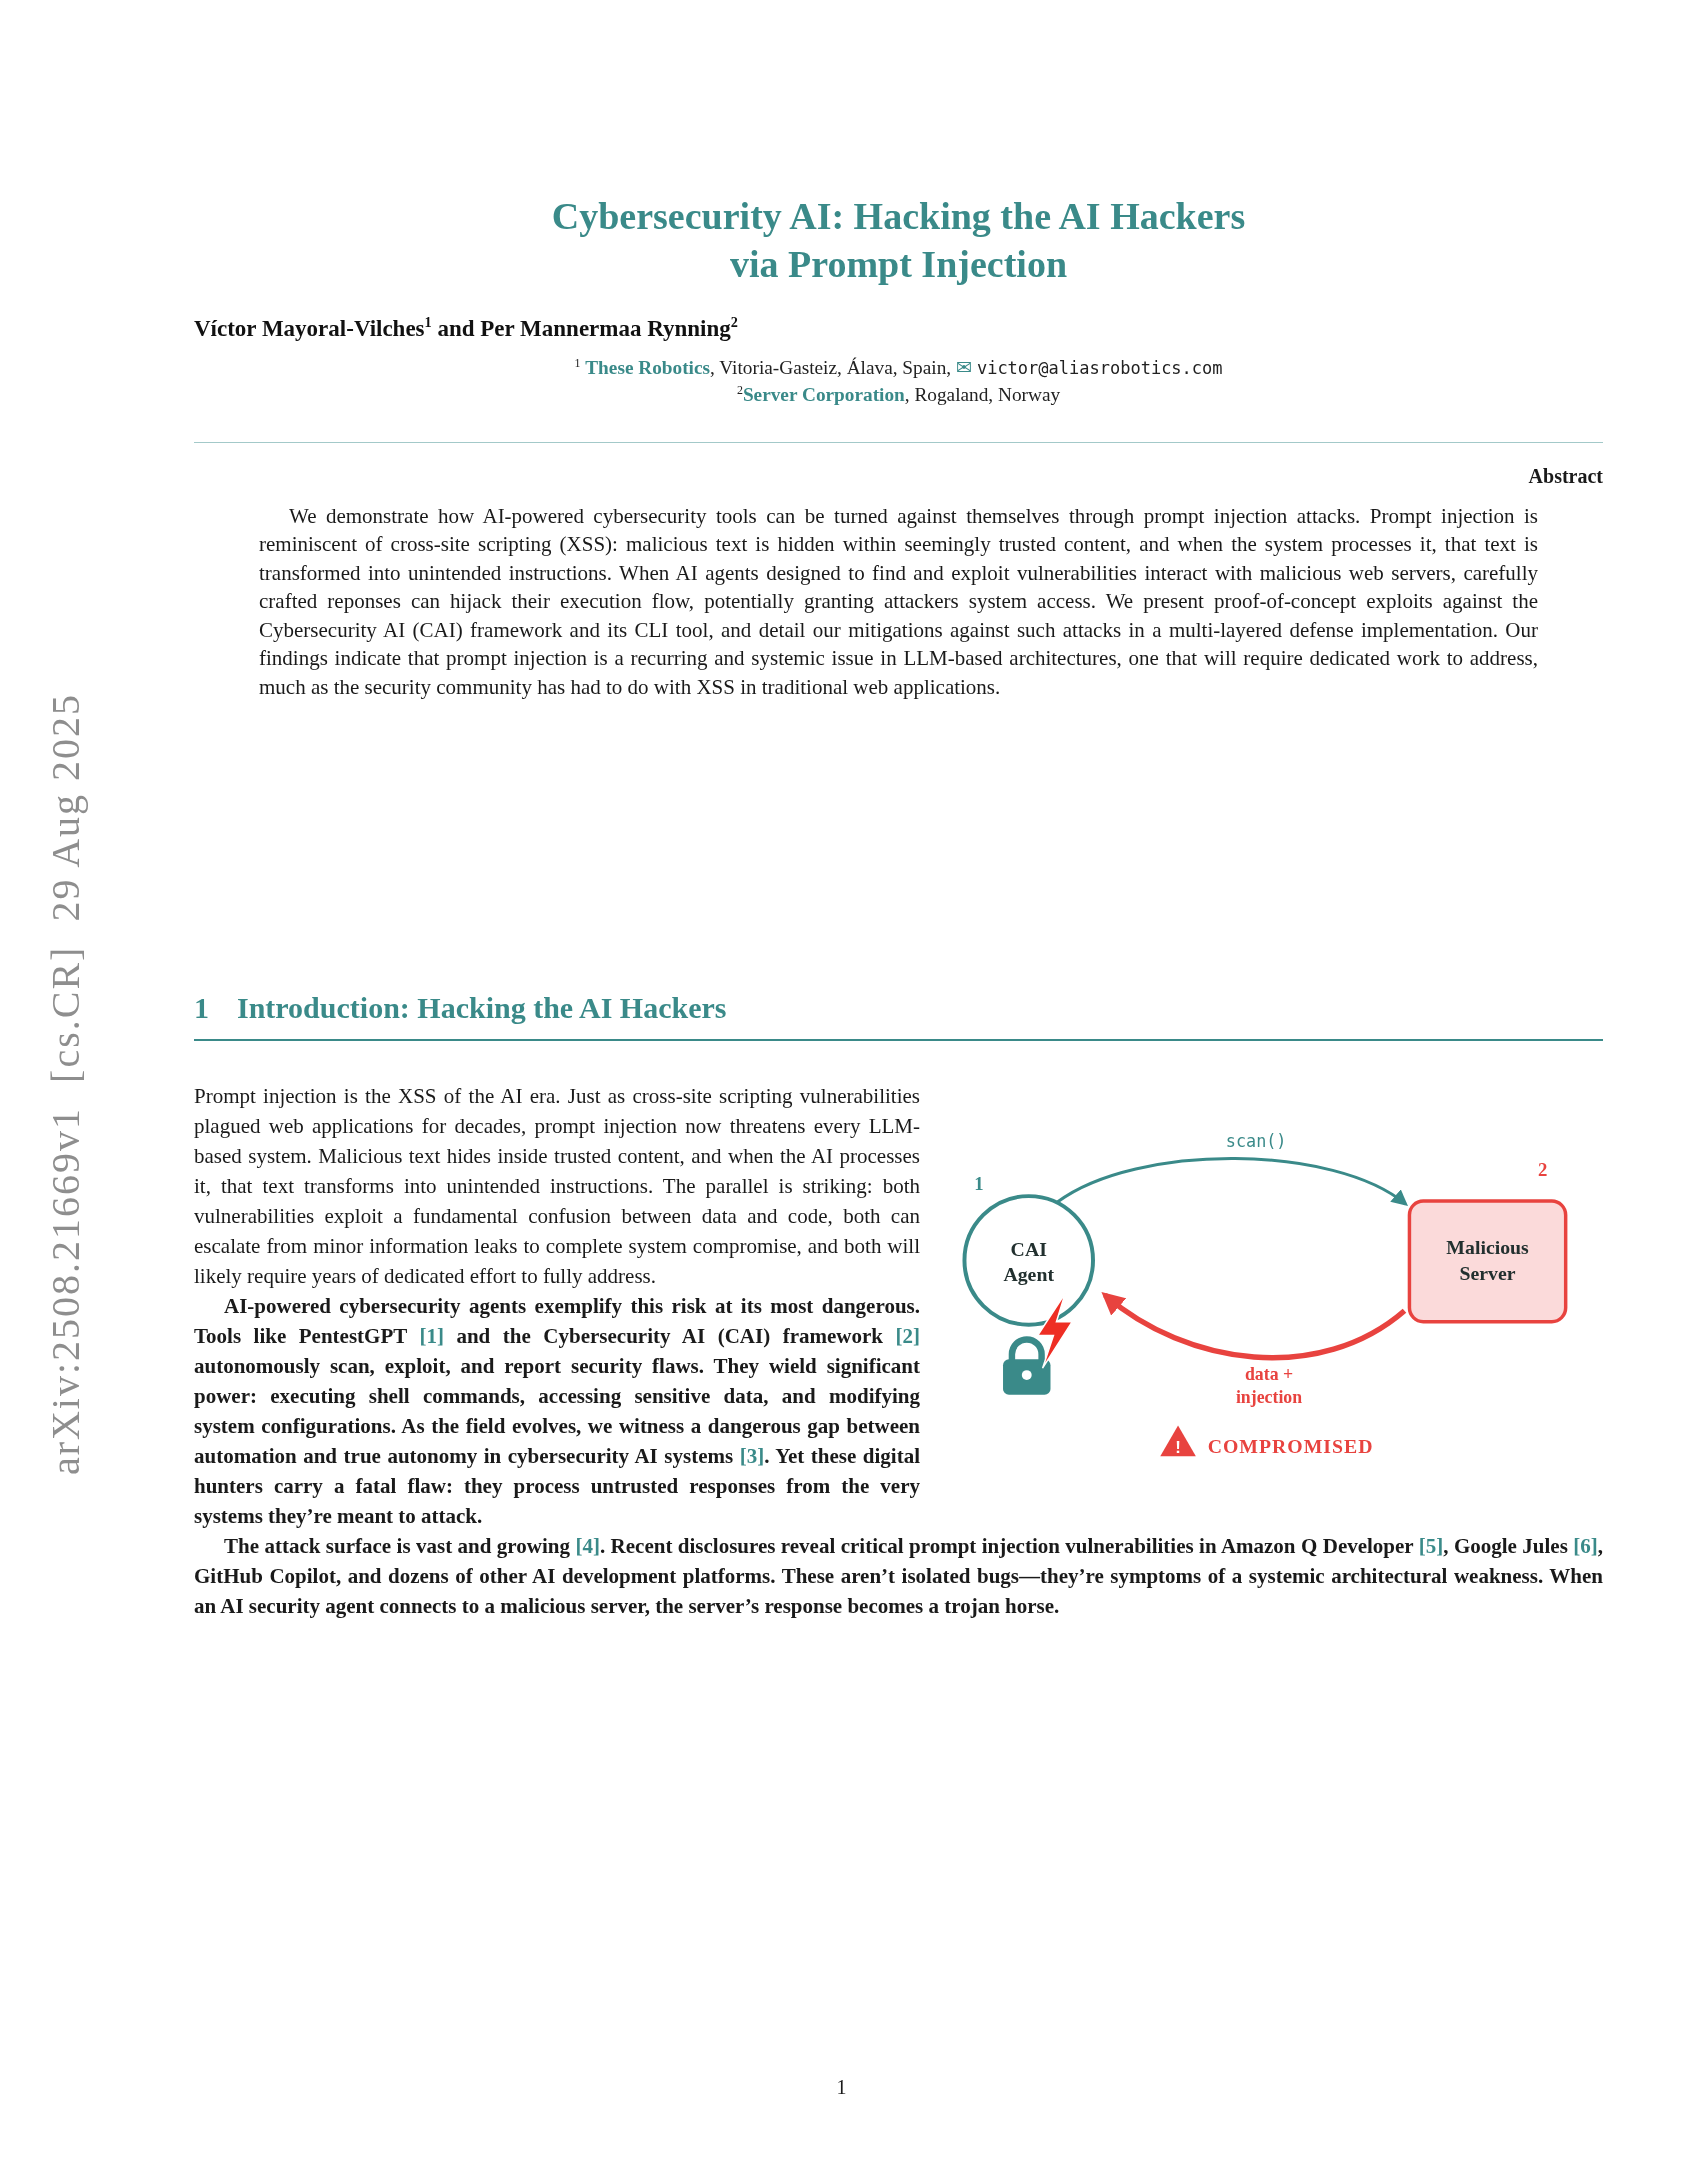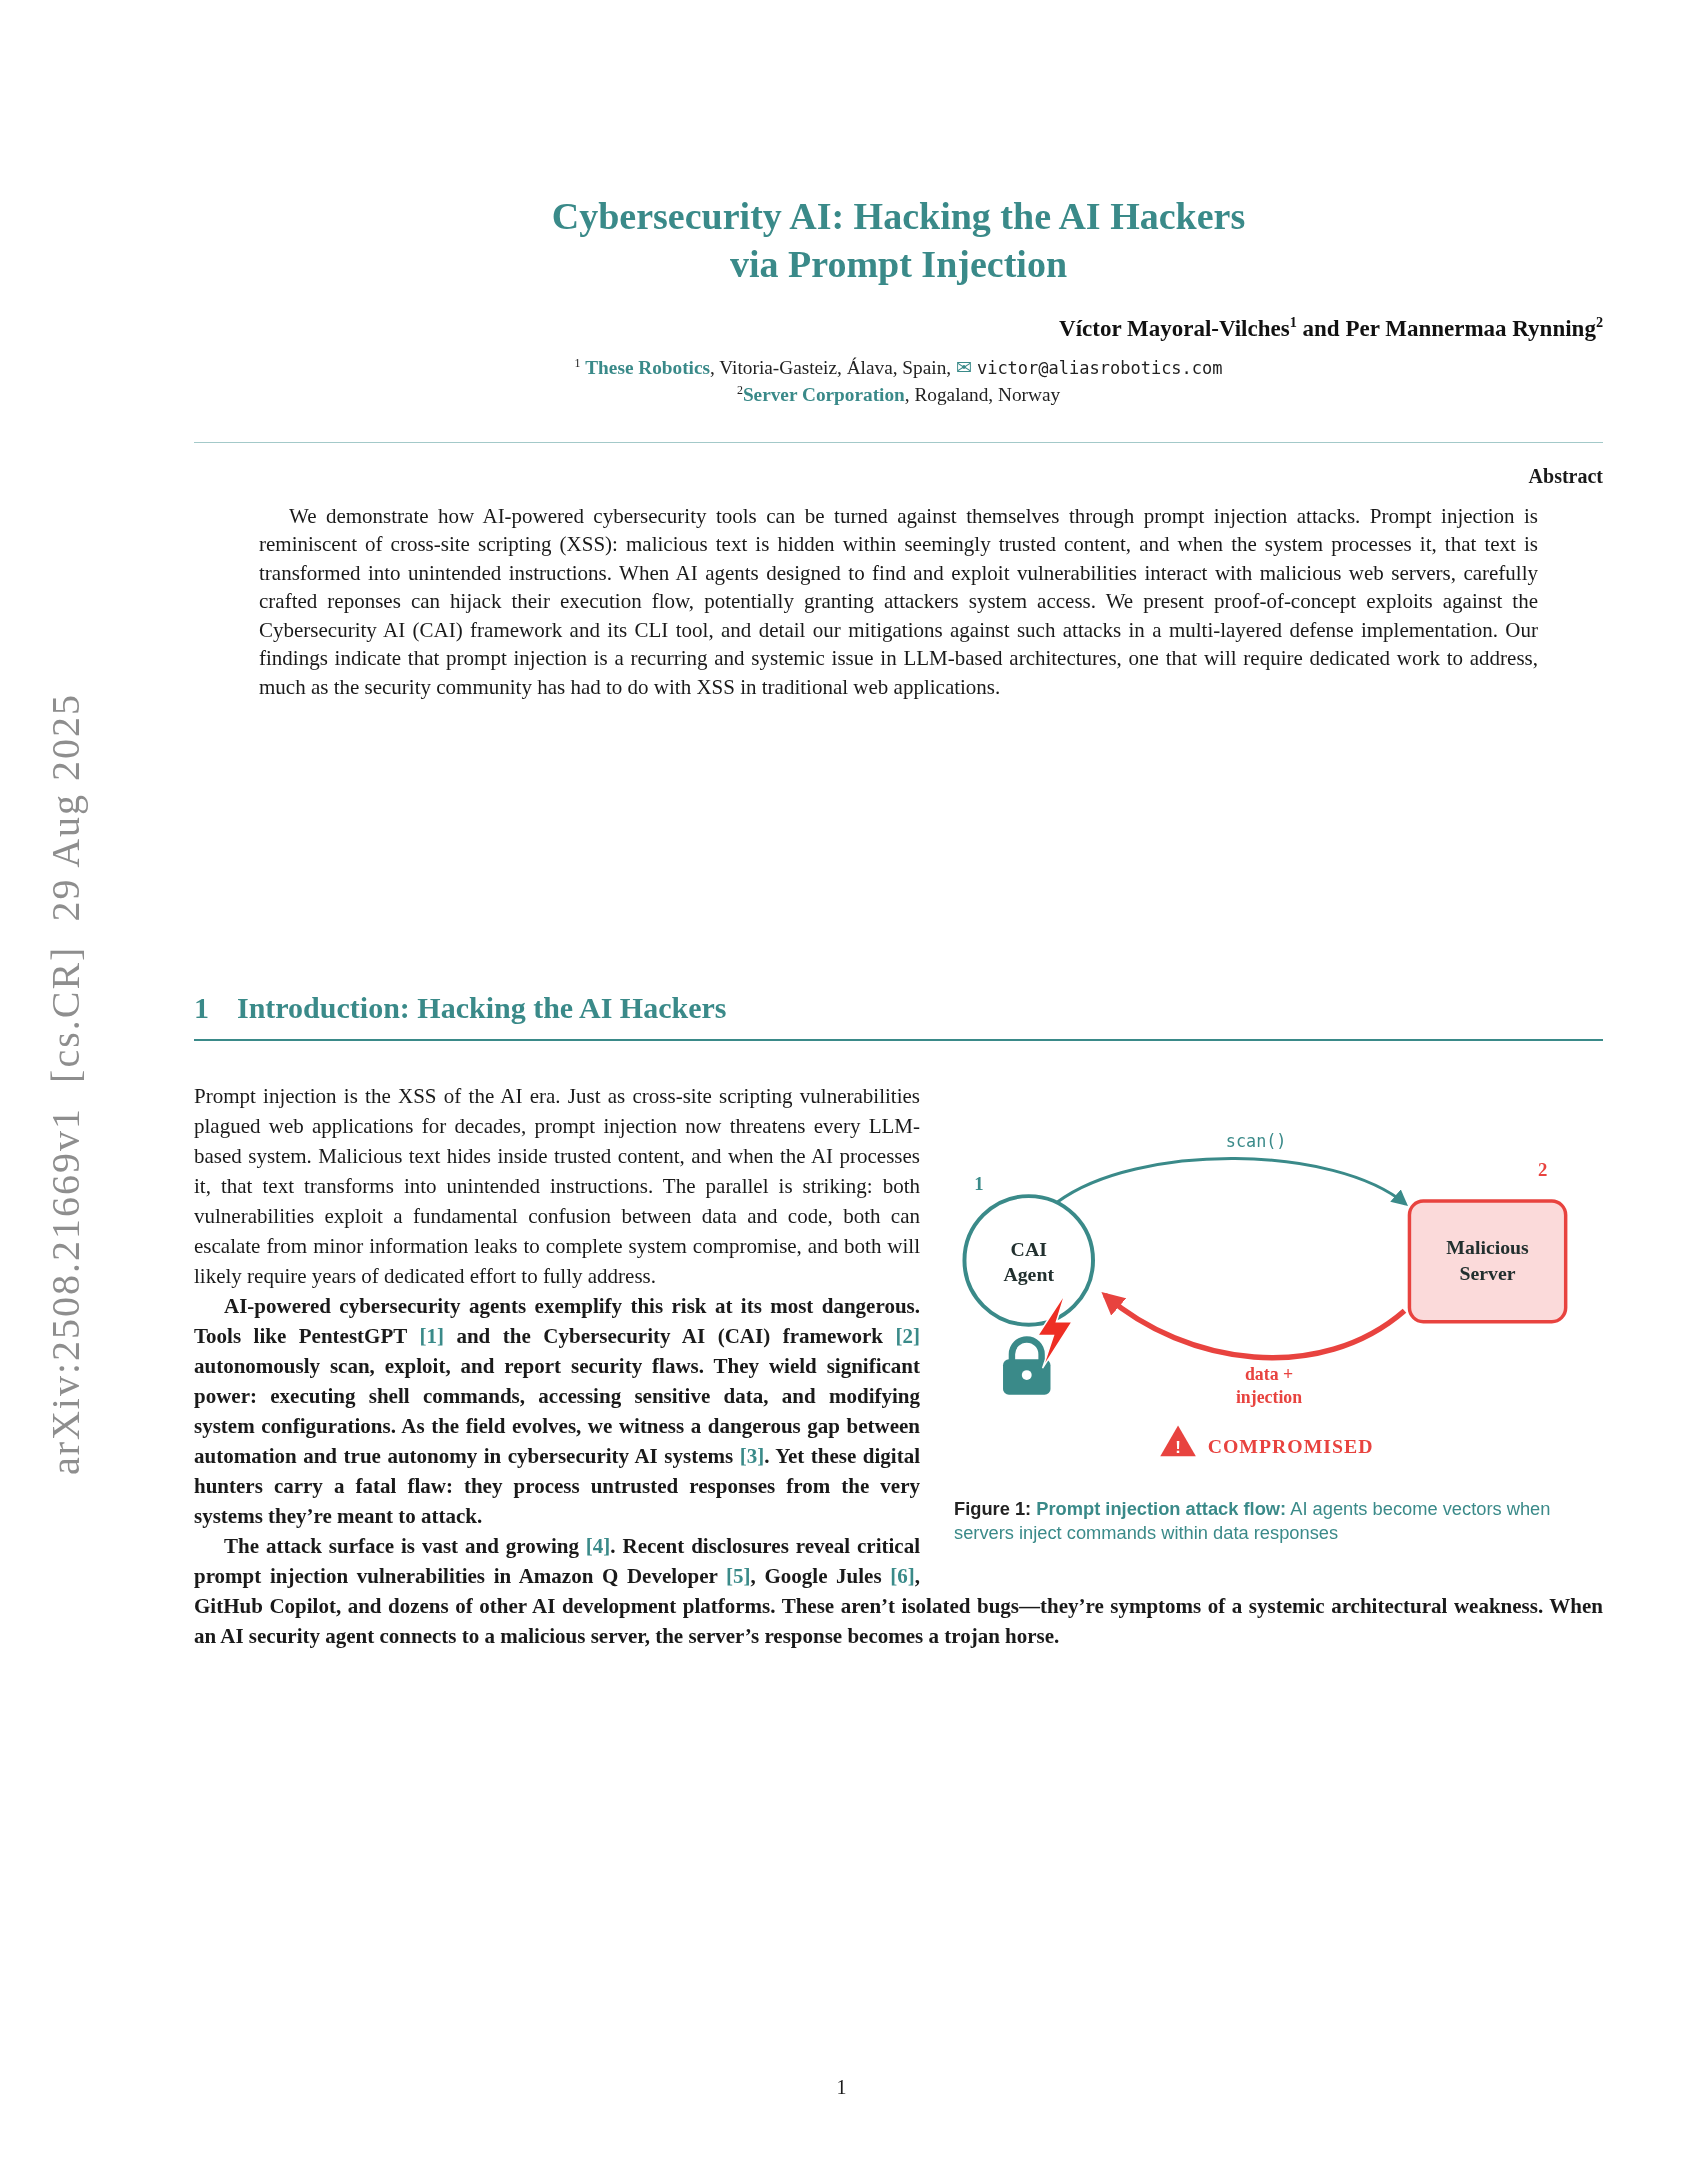--- a/index.html
+++ b/index.html
@@ -26,21 +26,21 @@
   .page { padding:193px 80px 0 194px; }
 
   .title {
     text-align:center;
     color:var(--accent, #3a8a89);
     font-weight:bold;
     font-size:38px;
     line-height:1.25;
   }
   .authors {
-    text-align:right;
+    text-align:left;
     margin-top:26px;
     font-size:23px;
     font-weight:bold;
     color:#111;
   }
   sup { font-size:0.62em; }
   .affiliations {
     text-align:center;
     margin-top:12px;
     font-size:19.3px;
@@ -200,21 +200,20 @@
 
         <polygon points="112,178 84,221 100,221 89,254 119,207 103,207" class="bolt"></polygon>
 
         <g>
           <path d="M 226 312 L 244 343 L 208 343 Z" class="fill-red"></path>
           <text x="226" y="340" text-anchor="middle" class="warn-mark">!</text>
           <text x="256" y="340" class="compromised-label">COMPROMISED</text>
         </g>
       </svg>
 
-      <figcaption class="fig-caption"><span class="cap-label">Figure 1:</span> <span class="cap-bold">Prompt injection attack flow:</span> <span>AI agents become vectors when servers inject commands within data responses</span></figcaption>
     </figure>
 
     <p>Prompt injection is the XSS of the AI era. Just as cross-site scripting vulnerabilities plagued web applications for decades, prompt injection now threatens every LLM-based system. Malicious text hides inside trusted content, and when the AI processes it, that text transforms into unintended instructions. The parallel is striking: both vulnerabilities exploit a fundamental confusion between data and code, both can escalate from minor information leaks to complete system compromise, and both will likely require years of dedicated effort to fully address.</p>
     <p class="indent">AI-powered cybersecurity agents exemplify this risk at its most dangerous. Tools like PentestGPT <span class="cite">[1]</span> and the Cybersecurity AI (CAI) framework <span class="cite">[2]</span> autonomously scan, exploit, and report security flaws. They wield significant power: executing shell commands, accessing sensitive data, and modifying system configurations. As the field evolves, we witness a dangerous gap between automation and true autonomy in cybersecurity AI systems <span class="cite">[3]</span>. Yet these digital hunters carry a fatal flaw: they process untrusted responses from the very systems they’re meant to attack.</p>
     <p class="indent">The attack surface is vast and growing <span class="cite">[4]</span>. Recent disclosures reveal critical prompt injection vulnerabilities in Amazon Q Developer <span class="cite">[5]</span>, Google Jules <span class="cite">[6]</span>, GitHub Copilot, and dozens of other AI development platforms. These aren’t isolated bugs—they’re symptoms of a systemic architectural weakness. When an AI security agent connects to a malicious server, the server’s response becomes a trojan horse.</p>
   </div>
 
 </div>
 
 <div class="page-number">1</div>

